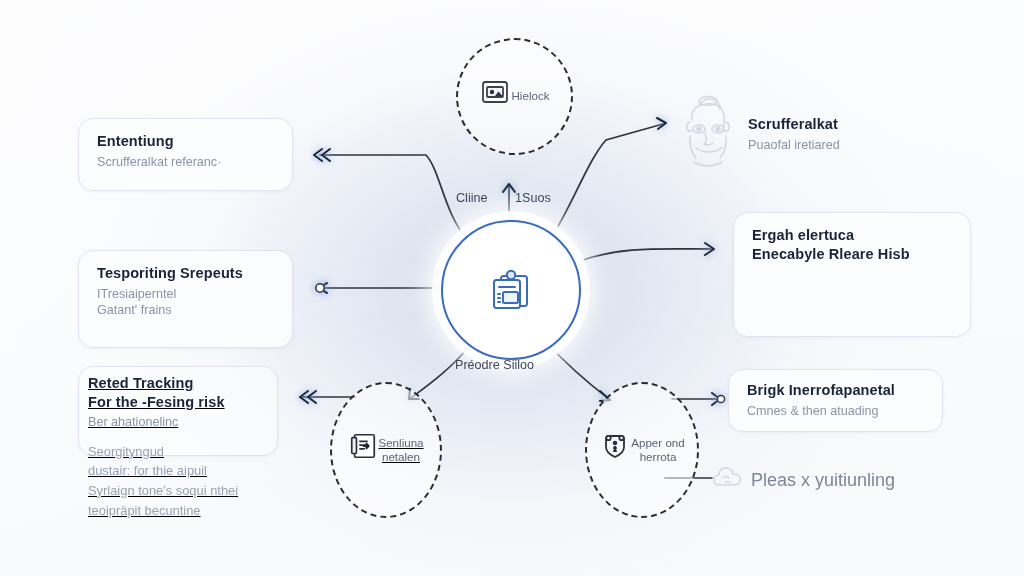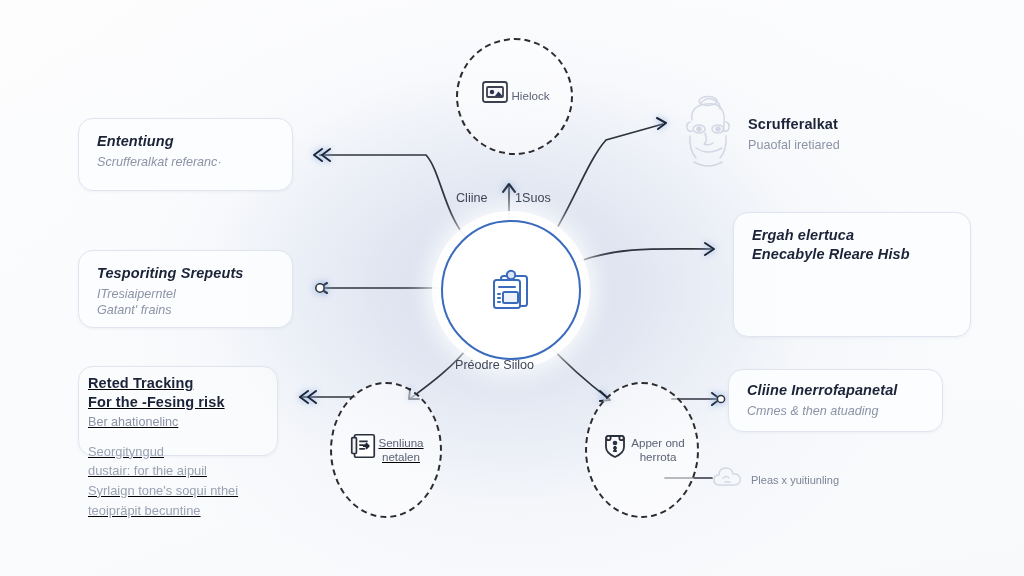--- a/index.html
+++ b/index.html
@@ -27,21 +27,20 @@
   }
 
   
   .card {
     position: absolute;
     box-sizing: border-box;
     background: rgba(252,253,254,0.92);
     border: 1px solid #dfe4ee;
     border-radius: 15px;
     box-shadow: 0 1px 3px rgba(90,105,140,0.07);
-    font-style: italic;
   }
   .card .pad {
     padding: 13px 16px 12px 18px;
   }
   .c-title {
     font-size: 14.5px;
     font-weight: bold;
     color: #1b2338;
     line-height: 1.28;
     letter-spacing: 0.1px;
@@ -115,21 +114,21 @@
 
   
   .sketch { position: absolute; opacity: 0.45; }
   .mini-row {
     position: absolute;
     display: flex;
     align-items: center;
     gap: 9px;
   }
   .mini-row .mtext {
-    font-size: 11px;
+    font-size: 18px;
     color: #7e8598;
     white-space: nowrap;
   }
 </style>
 </head>
 <body>
 
 <div id="canvas">
 
   <svg id="edges" viewBox="0 0 1024 576" xmlns="http://www.w3.org/2000/svg">
@@ -264,21 +263,21 @@
 herrota</div>
   </div>
 
   <div class="card" style="left:78px; top:118px; width:215px; height:73px;">
     <div class="pad">
       <div class="c-title">Ententiung</div>
       <div class="c-sub">Scrufferalkat referanc·</div>
     </div>
   </div>
 
-  <div class="card" style="left:78px; top:250px; width:215px; height:78px;">
+  <div class="card" style="left:78px; top:250px; width:215px; height:98px;">
     <div class="pad">
       <div class="c-title">Tesporiting Srepeuts</div>
       <div class="c-sub">ITresiaiperntel
 Gatant' frains</div>
     </div>
   </div>
 
   <div class="card" style="left:78px; top:366px; width:200px; height:90px; background:rgba(252,253,254,0.55);">
   </div>
   <div class="plain" style="left:88px; top:374px; width:230px;text-decoration:underline;">
@@ -293,21 +292,21 @@
 
   <div class="card" style="left:733px; top:212px; width:238px; height:125px;">
     <div class="pad">
       <div class="c-title">Ergah elertuca
 Enecabyle  Rleare Hisb</div>
     </div>
   </div>
 
   <div class="card" style="left:728px; top:369px; width:215px; height:63px;">
     <div class="pad" style="padding-top:11px;">
-      <div class="c-title">Cliine Inerrofapanetal</div>
+      <div class="c-title">Brigk Inerrofapanetal</div>
       <div class="c-sub">Cmnes &amp; then atuading</div>
     </div>
   </div>
 
   <span class="sketch" style="left:672px; top:92px;">
     <svg width="72" height="80" viewBox="0 0 72 80" fill="none" stroke="#aab2c8" stroke-width="1.5" stroke-linecap="round" stroke-linejoin="round">
       <path d="M20 28 q-2 -14 14 -16 q16 -2 18 12 q1 9 -2 16"></path>
       <path d="M28 12 q6 -8 14 -4 q7 3 6 9"></path>
       <ellipse cx="36" cy="9" rx="9" ry="4.5"></ellipse>
       <path d="M18 30 q-4 1 -3 6 q1 4 5 3"></path>

